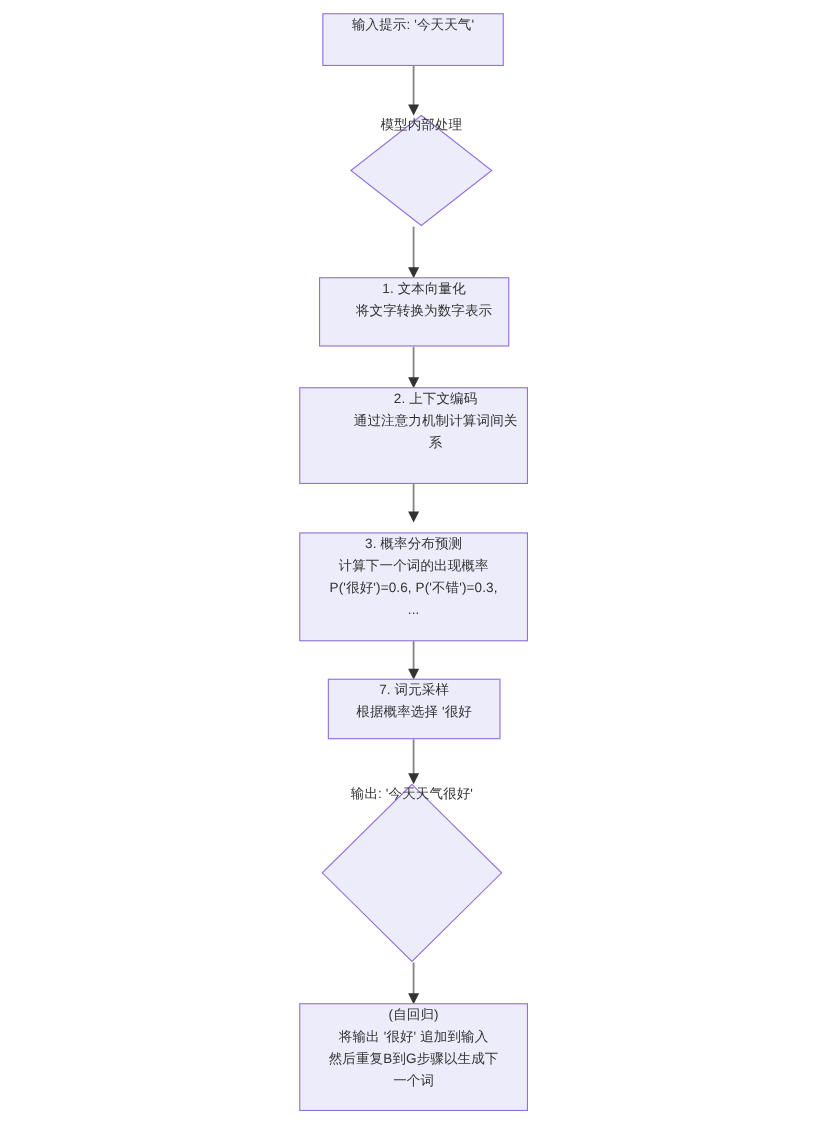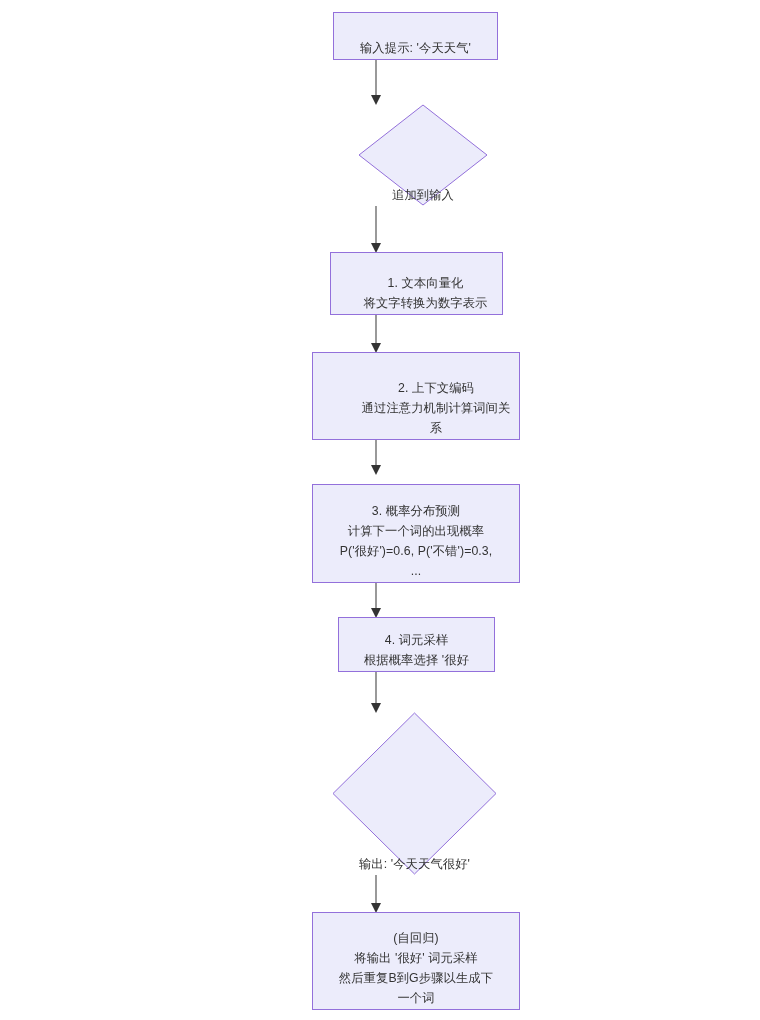--- a/index.html
+++ b/index.html
@@ -23,23 +23,22 @@
     left: 0;
     top: 0;
     width: 760px;
     height: 1020px;
     pointer-events: none;
   }
   .node {
     position: absolute;
     box-sizing: border-box;
     display: flex;
-    align-items: flex-end;
+    align-items: flex-start;
     justify-content: center;
-    margin-left: 40px;
   }
   .node.rect {
     background: #ececfb;
     border: 1px solid #9370db;
     border-radius: 0;
   }
   .node-label {
     font-size: 12.3px;
     line-height: 1.62;
     color: #333333;
@@ -124,21 +123,21 @@
   </svg>
 
   <div class="node rect" style="left:293px; top:12px; width:165px; height:48px;">
     <div class="node-label">输入提示: '今天天气'</div>
   </div>
 
   <div class="node diamond" style="left:318px; top:104px; width:130px; height:102px;">
     <svg class="diamond-shape" viewBox="0 0 130 102" preserveAspectRatio="none" xmlns="http://www.w3.org/2000/svg">
       <polygon points="65,1 129,51 65,101 1,51"></polygon>
     </svg>
-    <div class="node-label">追加到输入</div>
+    <div class="node-label">模型内部处理</div>
   </div>
 
   <div class="node rect" style="left:290px; top:252px; width:173px; height:63px;padding-left:18px;">
     <div class="node-label">1. 文本向量化
 将文字转换为数字表示</div>
   </div>
 
   <div class="node rect" style="left:272px; top:352px; width:208px; height:88px;padding-left:40px;">
     <div class="node-label">2. 上下文编码
 通过注意力机制计算词间关
@@ -146,31 +145,31 @@
   </div>
 
   <div class="node rect" style="left:272px; top:484px; width:208px; height:99px;">
     <div class="node-label">3. 概率分布预测
 计算下一个词的出现概率
 P('很好')=0.6, P('不错')=0.3,
 ...</div>
   </div>
 
   <div class="node rect" style="left:298px; top:617px; width:157px; height:55px;">
-    <div class="node-label">4. 词元采样
+    <div class="node-label">7. 词元采样
 根据概率选择 '很好</div>
   </div>
 
   <div class="node diamond" style="left:292px; top:712px; width:165px; height:163px;">
     <svg class="diamond-shape" viewBox="0 0 165 163" preserveAspectRatio="none" xmlns="http://www.w3.org/2000/svg">
       <polygon points="82.5,1 164,81.5 82.5,162 1,81.5"></polygon>
     </svg>
     <div class="node-label">输出: '今天天气很好'</div>
   </div>
 
   <div class="node rect" style="left:272px; top:912px; width:208px; height:98px;">
     <div class="node-label">(自回归)
-将输出 '很好' 词元采样
+将输出 '很好' 追加到输入
 然后重复B到G步骤以生成下
 一个词</div>
   </div>
 
 </div>
 
 </body></html>

